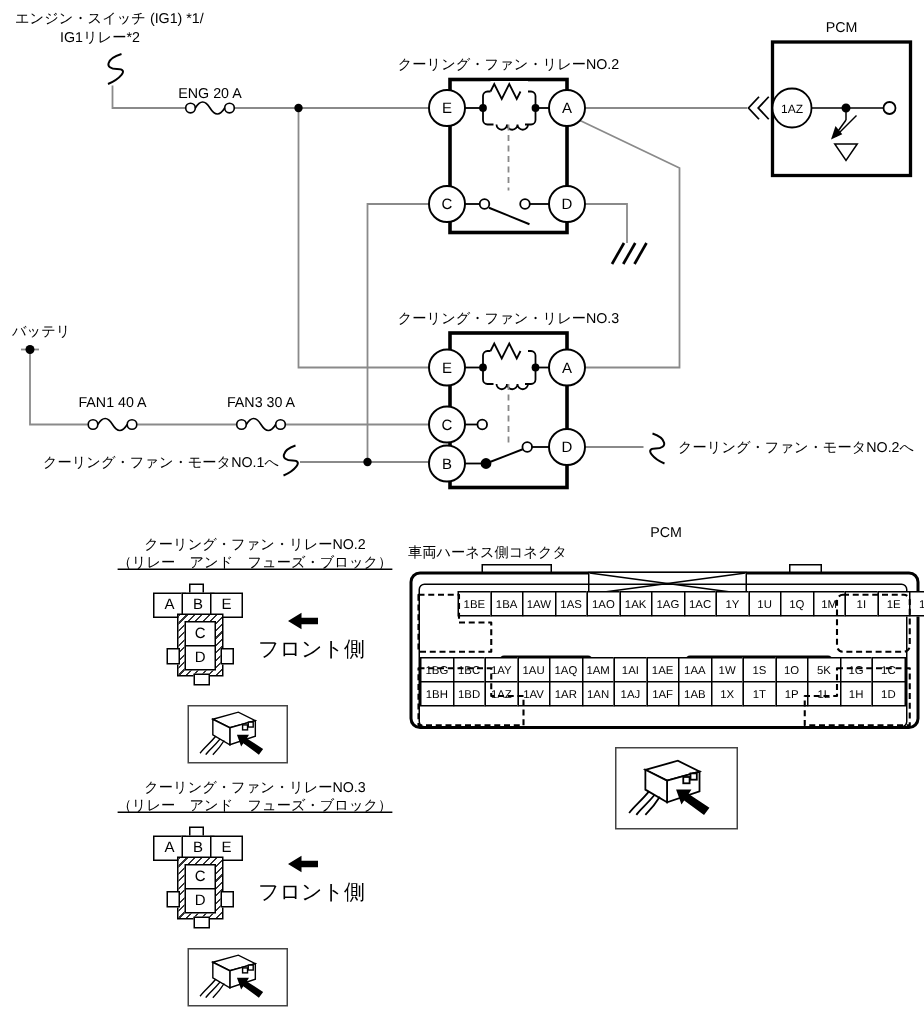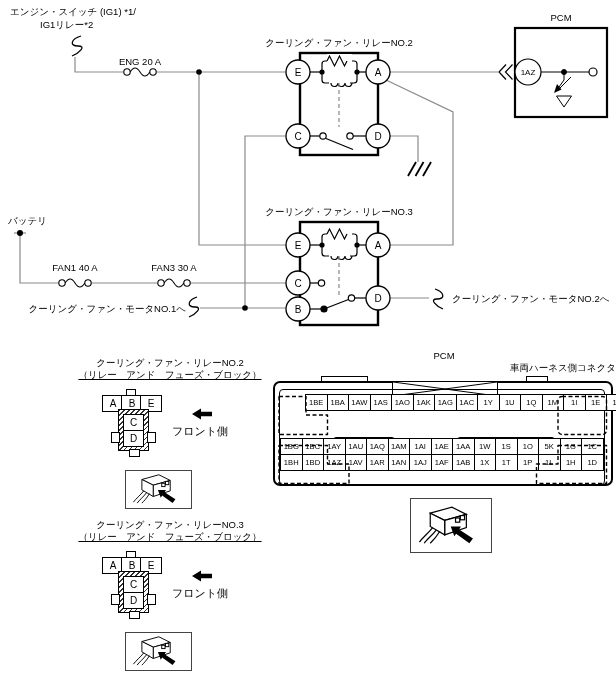--- a/index.html
+++ b/index.html
@@ -10,28 +10,28 @@
   
   .relay-conn{position:absolute;left:60px;width:220px;height:158px;}
   .rc-title{position:absolute;top:5px;left:0;width:220px;text-align:center;font-size:9.5px;white-space:nowrap;}
   .rc-sub{position:absolute;top:17px;left:0;width:220px;text-align:center;font-size:9.5px;white-space:nowrap;text-decoration:underline;}
   .rc-cell{position:absolute;width:20px;height:15px;border:1px solid #000;background:#fff;
            text-align:center;font-size:10px;line-height:15px;}
   .rc-cell-sm{width:19px;}
   .rc-tab{position:absolute;border:1px solid #000;background:#fff;}
   .rc-body{position:absolute;border:1px solid #000;
            background:repeating-linear-gradient(135deg,#333 0,#333 1px,#fff 1px,#fff 3.5px);}
-  .rc-front{position:absolute;font-size:11px;white-space:nowrap;}
+  .rc-front{position:absolute;font-size:14px;white-space:nowrap;}
   .rc-arrow{position:absolute;}
   .photo-box{position:absolute;border:1.5px solid #444;background:#fff;}
 
   
   .pcm-block{position:absolute;left:272px;top:348px;width:344px;height:226px;}
   .pcm-title{position:absolute;top:2px;left:0;width:344px;text-align:center;font-size:9.5px;}
-  .pcm-sub{position:absolute;top:14px;left:0;width:344px;text-align:right;font-size:9.5px;}
+  .pcm-sub{position:absolute;top:14px;left:0;width:344px;text-align:left;font-size:9.5px;}
   .pcm-housing{position:absolute;left:1px;top:33px;width:336px;height:101px;border:2px solid #000;border-radius:7px;background:#fff;}
   .pcm-inner{position:absolute;left:7px;top:41px;width:324px;height:94px;border:1px solid #000;border-radius:4px;}
   .pcm-tab{position:absolute;border:1px solid #000;background:#fff;}
   .pcm-grid{position:absolute;}
   .pcm-row{display:flex;height:16px;}
   .pcm-cell{width:22.5px;height:17px;margin-left:-1px;margin-top:-1px;border:1px solid #000;background:#fff;
             box-sizing:border-box;text-align:center;font-size:7.6px;line-height:15px;flex:none;}
   .pcm-slot{position:absolute;height:7px;border:1px solid #000;border-radius:3px;background:#fff;}
   .overlay{position:absolute;left:0;top:0;pointer-events:none;}
 </style>

